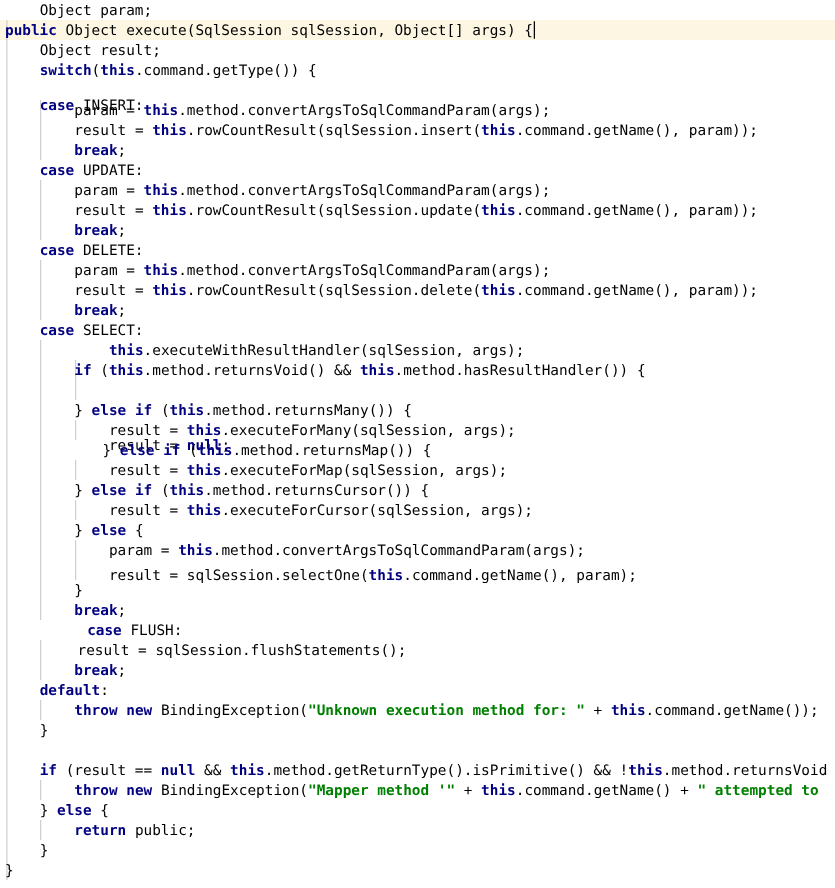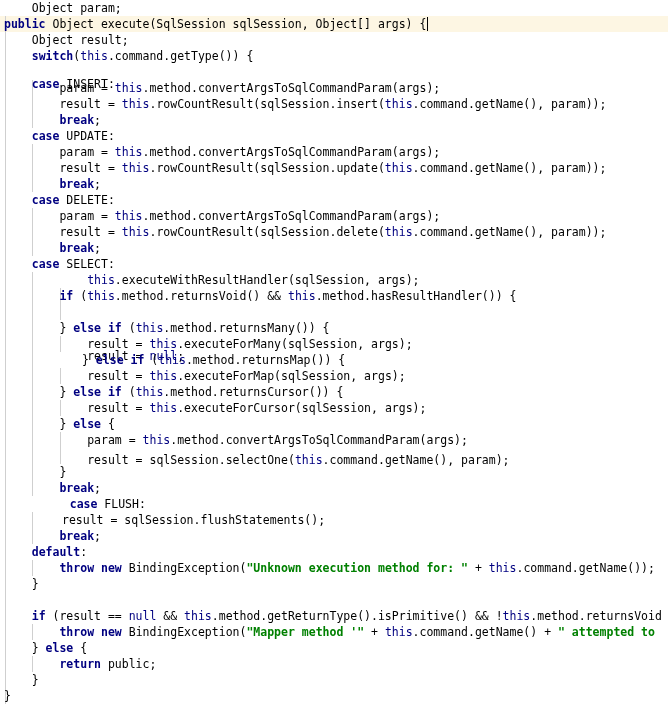--- a/index.html
+++ b/index.html
@@ -57,21 +57,21 @@
   
   .guide {
     position: absolute;
     width: 1px;
     background: #cfcfcf;
     z-index: 1;
   }
 
   
   .kw   { color: #000080; font-weight: bold; }  
-  .this { color: #000080; font-weight: normal; }  
+  .this { color: #000080; font-weight: bold; }  
   .str  { color: #008000; font-weight: bold; }  
   .pl   { color: #000000; }                     
 </style>
 <style>.line.caret-line::after{left:426.72999999999996px;}</style></head>
 <body>
 
 <div id="editor">
   <div id="guides">
       <div class="guide" style="left: 4.5px; top: 16px; height: 688px;"></div>
       <div class="guide" style="left: 32.22px; top: 80px; height: 48px;"></div>

